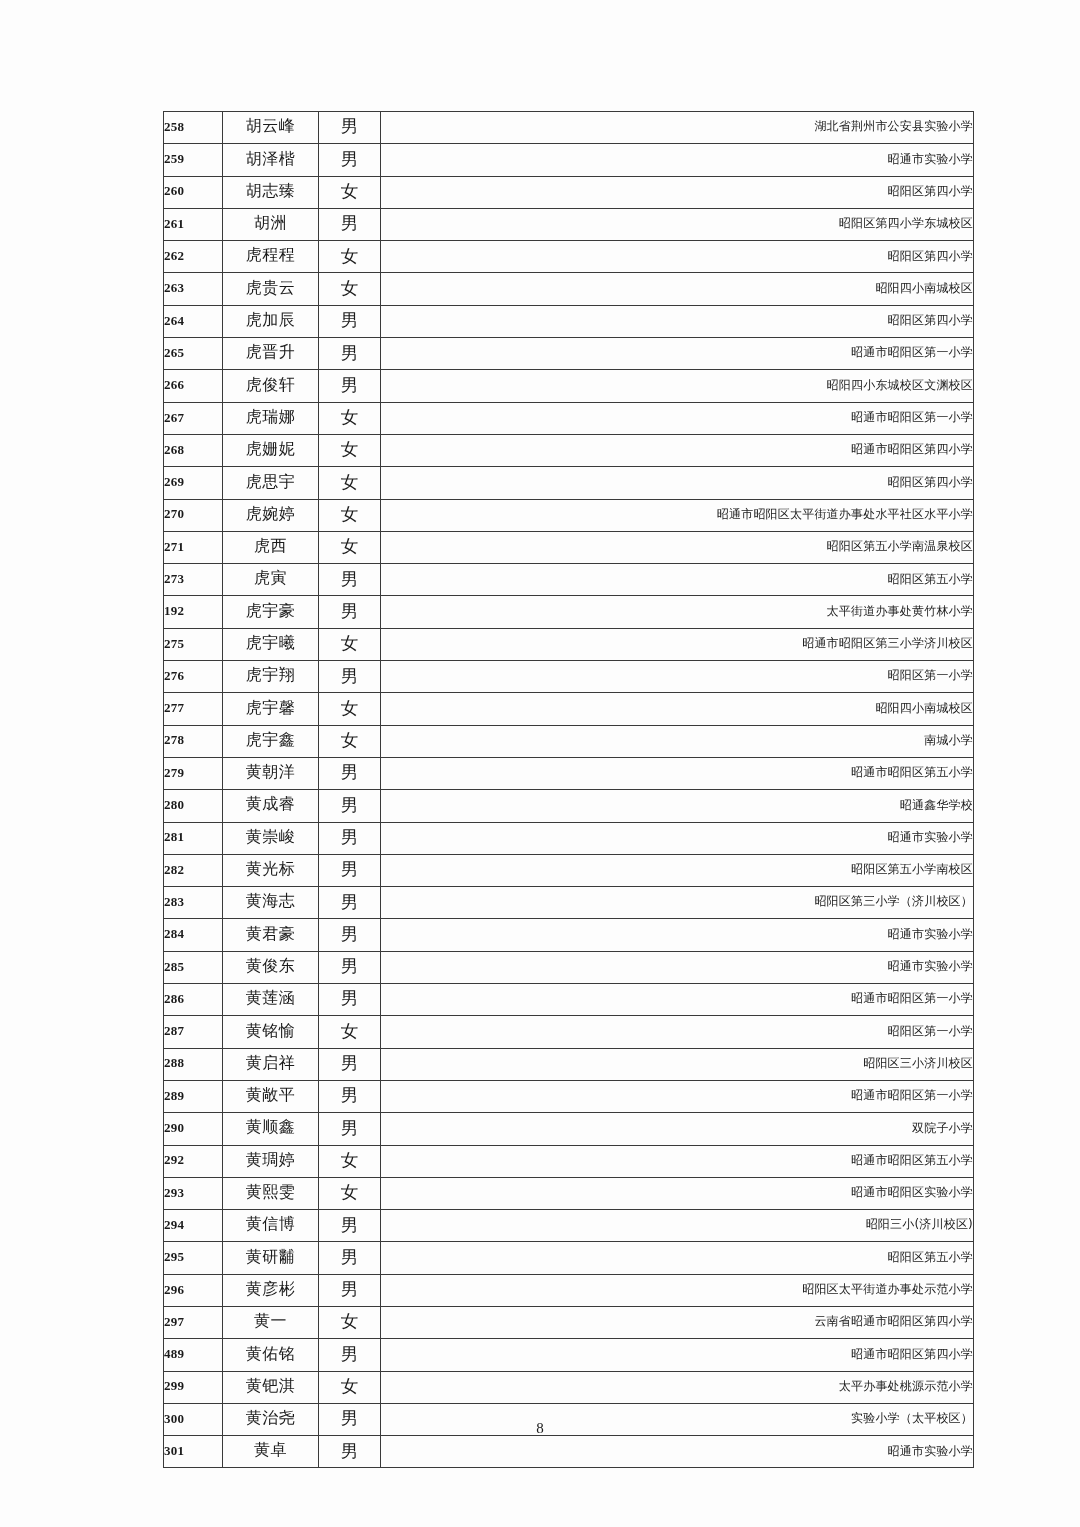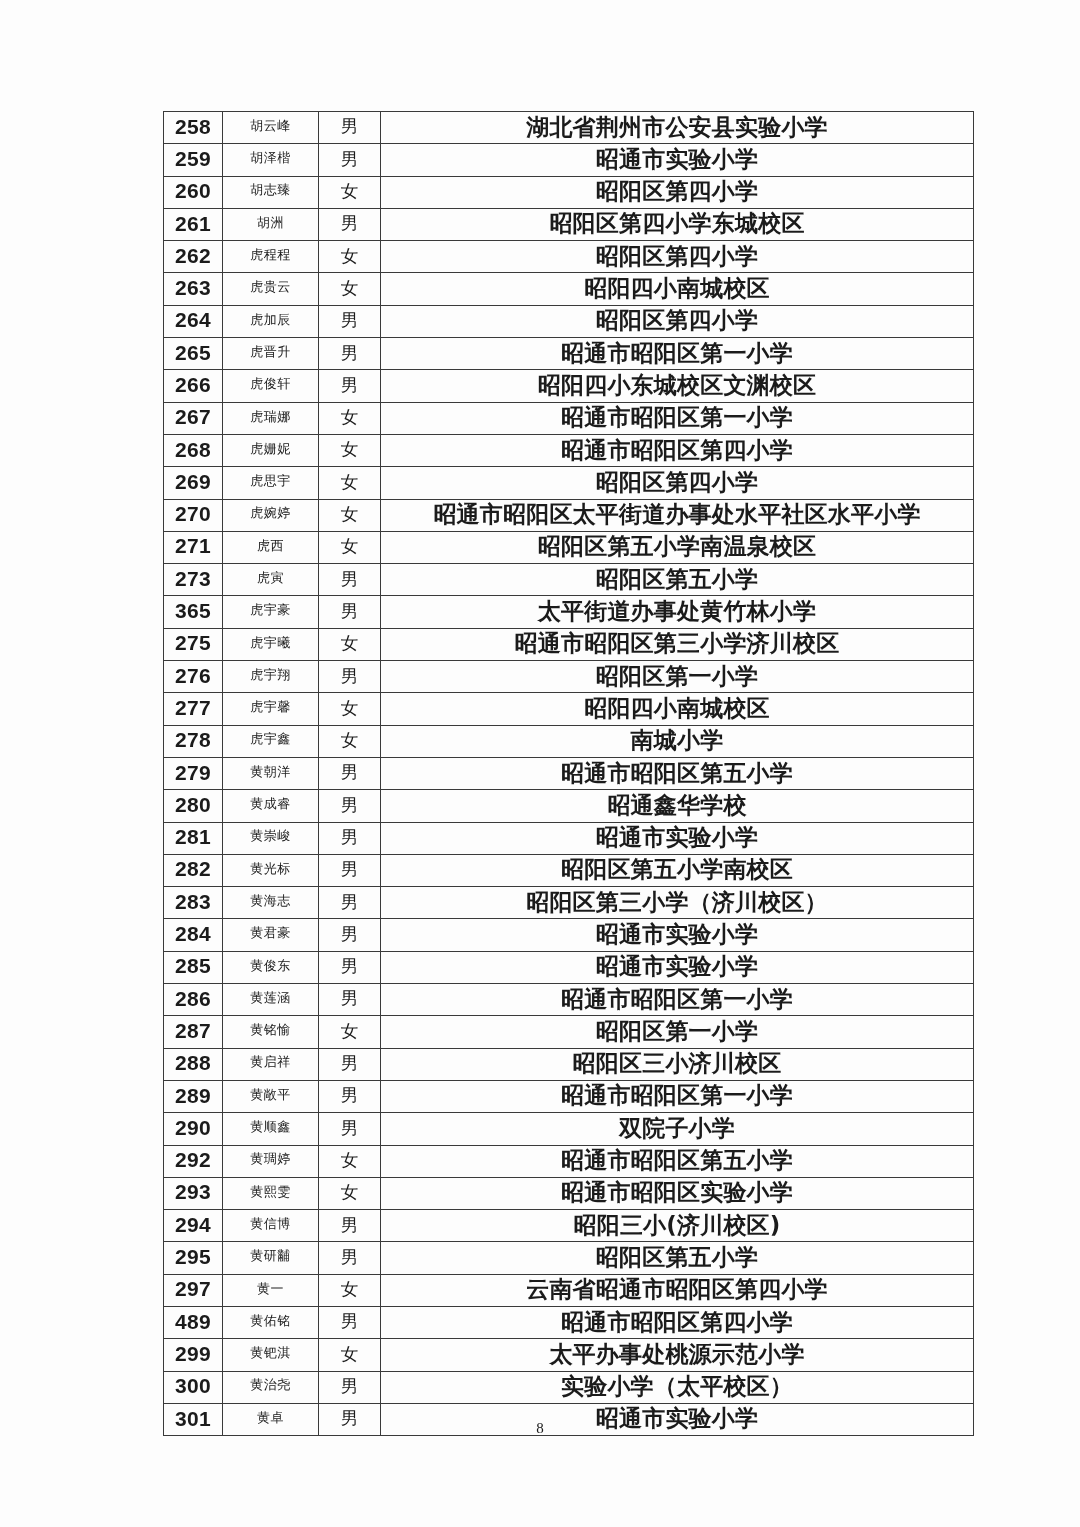--- a/index.html
+++ b/index.html
@@ -39,46 +39,45 @@
 
   table.roster td {
     border: 1px solid #3a3a3a;
     height: 29.3px;
     padding: 0 0 2px 0;
     vertical-align: middle;
     color: #1b1b1b;
     line-height: 1.05;
   }
   td.idx {
-    text-align: center;
-    font-family: Liberation Sans, sans-serif;
-    font-size: 21px;
+    text-align: left;
+    font-family: Liberation Serif, serif;
+    font-size: 13px;
     font-weight: 600;
     letter-spacing: 0.3px;
   }
   td.nm {
     text-align: center;
-    font-size: 13px;
-    font-family: Liberation Mono, monospace;
+    font-size: 16px;
+    font-family: Liberation Sans, sans-serif;
     letter-spacing: 0.5px;
   }
   td.sx {
     text-align: center;
     font-size: 17.5px;
     font-family: "DejaVu Sans", "Liberation Sans", sans-serif;
   }
   td.sch {
-    text-align: center;
-    font-size: 23px;
+    text-align: right;
+    font-size: 12px;
     font-family: "DejaVu Sans", "Liberation Sans", sans-serif;
     padding-left: 9px;
     letter-spacing: 0.2px;
     white-space: nowrap;
     overflow: hidden;
-    font-weight: bold;
   }
   .page-number {
     position: absolute;
     left: 0;
     top: 1420px;
     width: 1080px;
     text-align: center;
     font-size: 15px;
     color: #1b1b1b;
     font-family: "Liberation Serif", "DejaVu Serif", serif;
@@ -182,21 +181,21 @@
             <td class="sx">女</td>
             <td class="sch">昭阳区第五小学南温泉校区</td>
           </tr>
           <tr>
             <td class="idx">273</td>
             <td class="nm">虎寅</td>
             <td class="sx">男</td>
             <td class="sch">昭阳区第五小学</td>
           </tr>
           <tr>
-            <td class="idx">365</td>
+            <td class="idx">192</td>
             <td class="nm">虎宇豪</td>
             <td class="sx">男</td>
             <td class="sch">太平街道办事处黄竹林小学</td>
           </tr>
           <tr>
             <td class="idx">275</td>
             <td class="nm">虎宇曦</td>
             <td class="sx">女</td>
             <td class="sch">昭通市昭阳区第三小学济川校区</td>
           </tr>
@@ -306,20 +305,26 @@
             <td class="idx">294</td>
             <td class="nm">黄信博</td>
             <td class="sx">男</td>
             <td class="sch">昭阳三小(济川校区)</td>
           </tr>
           <tr>
             <td class="idx">295</td>
             <td class="nm">黄研黼</td>
             <td class="sx">男</td>
             <td class="sch">昭阳区第五小学</td>
+          </tr>
+          <tr>
+            <td class="idx">296</td>
+            <td class="nm">黄彦彬</td>
+            <td class="sx">男</td>
+            <td class="sch">昭阳区太平街道办事处示范小学</td>
           </tr>
           <tr>
             <td class="idx">297</td>
             <td class="nm">黄一</td>
             <td class="sx">女</td>
             <td class="sch">云南省昭通市昭阳区第四小学</td>
           </tr>
           <tr>
             <td class="idx">489</td>
             <td class="nm">黄佑铭</td>

